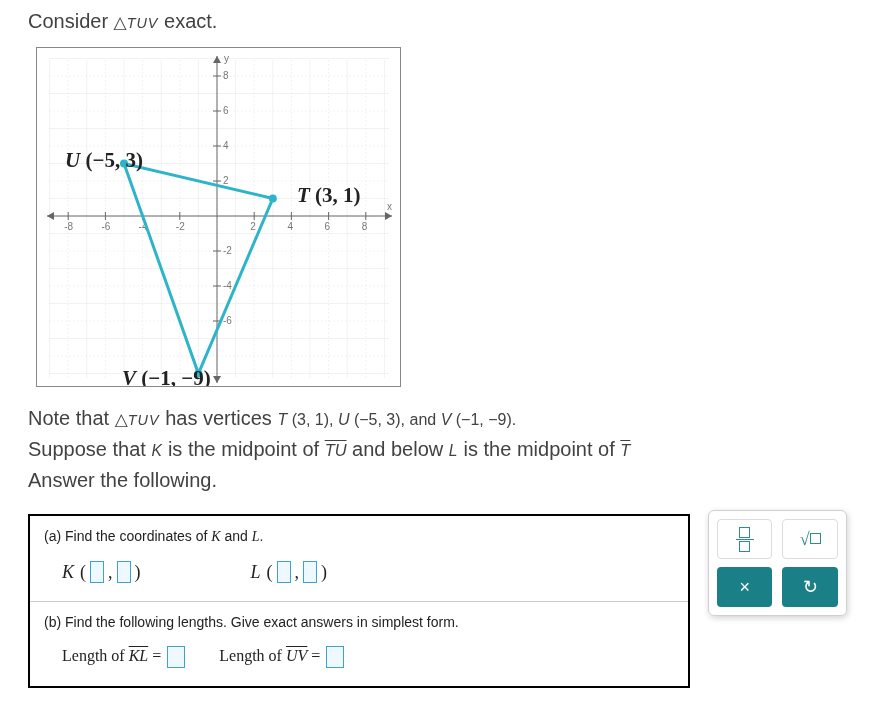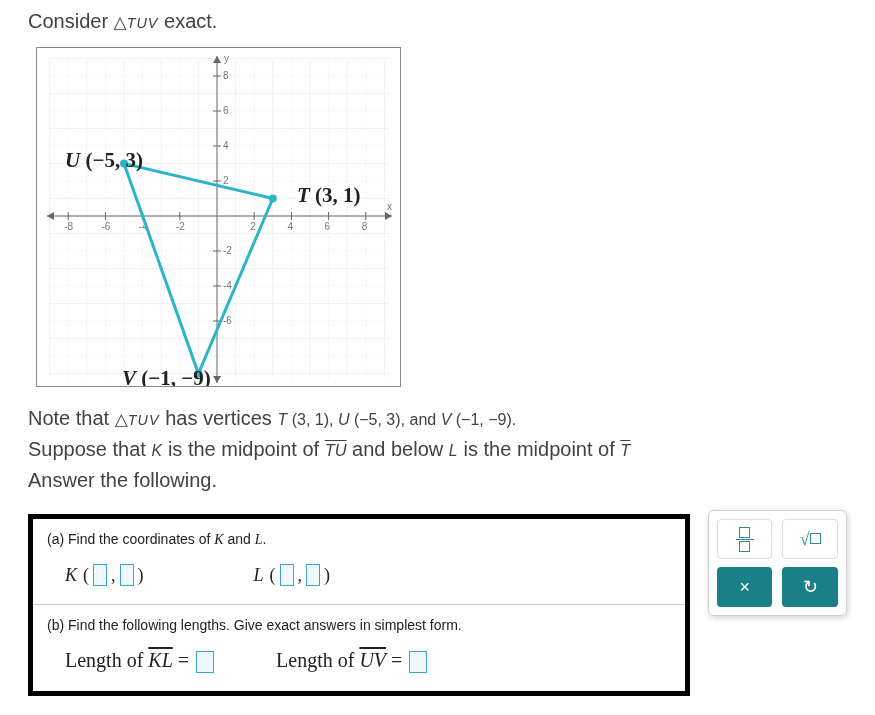--- a/index.html
+++ b/index.html
@@ -43,21 +43,21 @@
     }
     .body-text .coords { font-size: 16px; }
     .body-text .kvar { font-style: italic; font-size: 0.78em; letter-spacing: 0.5px; }
     .segline { text-decoration: overline; font-style: italic; font-size: 0.82em; }
     .answer-area {
       display:flex;
       gap:18px;
       align-items:flex-start;
     }
     .answer-box {
-      border: 5px solid #000000;
+      border: 2px solid #000000;
       width: 690px;
       padding: 0;
       font-size: 14px;
       color: #222;
     }
     .qsection {
       border-bottom: 1px solid #ccc;
       padding: 12px 14px 18px;
     }
     .qsection:last-child { border-bottom:none; }
@@ -74,24 +74,24 @@
       width:14px;
       height:22px;
       border:1px solid #3da0d6;
       background:#eef9ff;
       vertical-align:middle;
       margin:0 2px;
     }
     .slot.wide { width:18px; }
     .len-row {
       display:flex;
-      gap:60px;
+      gap:32px;
       padding-left:18px;
       font-family: "Times New Roman", serif;
-      font-size:20px;
+      font-size:16px;
       align-items:flex-end;
     }
     .side-tools {
       width:145px;
       margin-top: -4px;
     }
     .tool-card {
       border:1px solid #d0d0d0;
       border-radius:6px;
       box-shadow: 1px 2px 6px rgba(0,0,0,.18);

